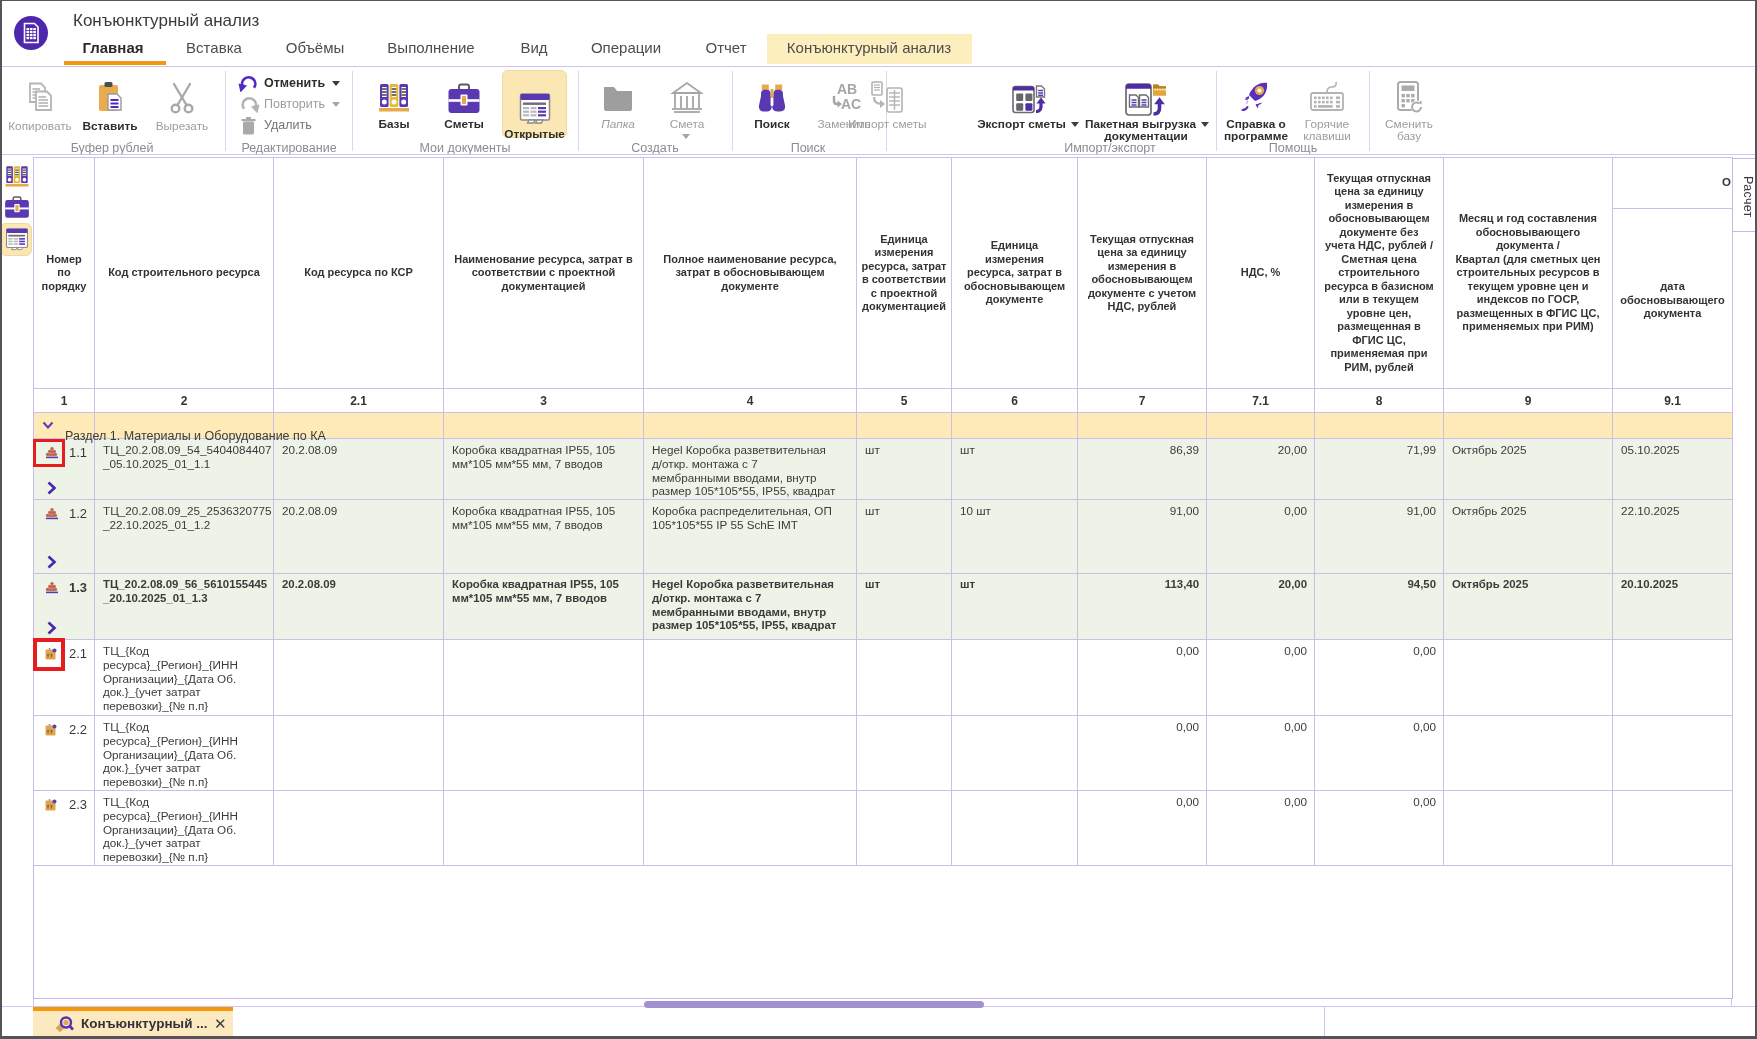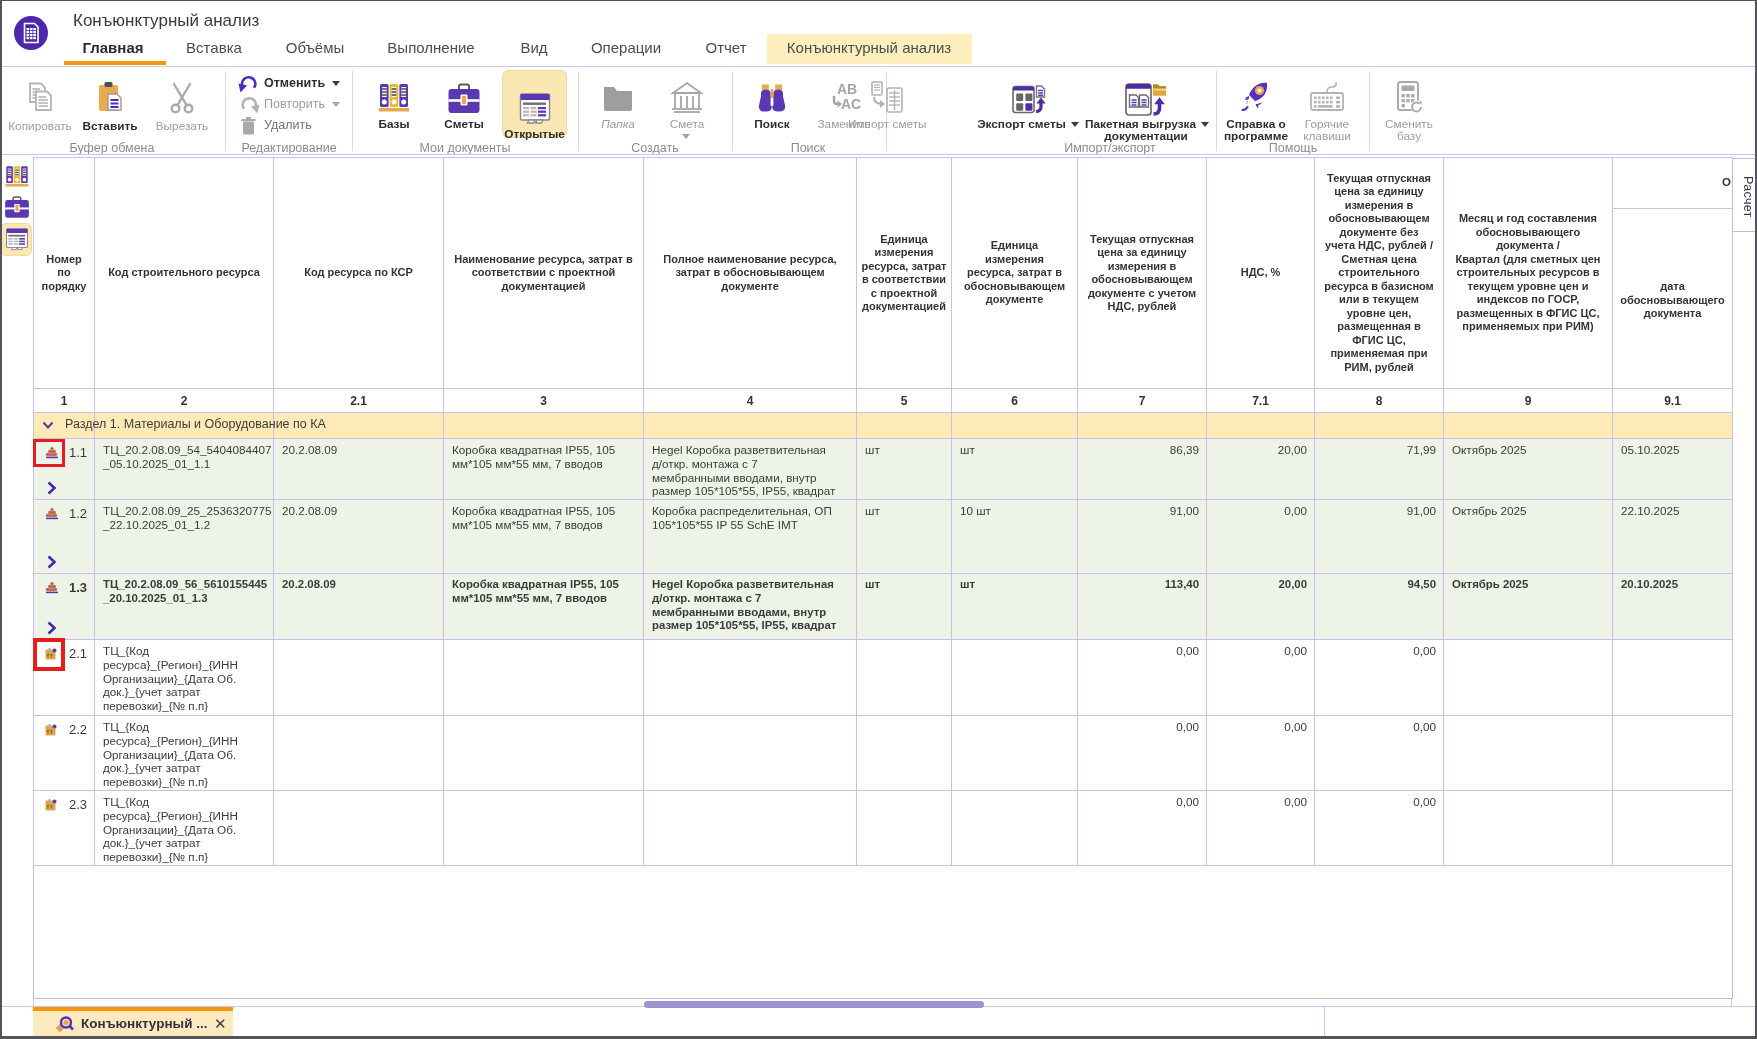--- a/index.html
+++ b/index.html
@@ -102,21 +102,21 @@
   <div class="hairline1"></div>
 
   <div class="rsep" style="left:225px;"></div>
   <div class="rsep" style="left:352px;"></div>
   <div class="rsep" style="left:578px;"></div>
   <div class="rsep" style="left:732px;"></div>
   <div class="rsep" style="left:886px;"></div>
   <div class="rsep" style="left:1216px;"></div>
   <div class="rsep" style="left:1369px;"></div>
 
-  <div class="glabel" style="left:112px;">Буфер обмена</div>
+  <div class="glabel" style="left:112px;">Буфер рублей</div>
   <div class="glabel" style="left:289px;">Редактирование</div>
   <div class="glabel" style="left:465px;">Мои документы</div>
   <div class="glabel" style="left:655px;">Создать</div>
   <div class="glabel" style="left:808px;">Поиск</div>
   <div class="glabel" style="left:1110px;">Импорт/экспорт</div>
   <div class="glabel" style="left:1293px;">Помощь</div>
 
   <div class="rbtn" style="left:0px;width:80px;">
     <svg width="36" height="38" viewBox="0 0 36 38">
       <g fill="#fff" stroke="#b5b5b5" stroke-width="1.8">
@@ -503,21 +503,21 @@
         <rect x="21" y="22.2" width="8" height="2.2"></rect>
       </g>
     <path d="M12 28 h6 l-1.5 3 h-6 z M20 28 h6 l-1.5 3 h-6 z" fill="#fff" stroke="#8a8a8a" stroke-width="1.3"></path>
   </svg>
 
   <div id="tframe">
   <div style="position:absolute;left:0;top:256px;width:640px;height:25px;z-index:5;">
     <svg style="position:absolute;left:8px;top:7px;" width="12" height="9" viewBox="0 0 12 9">
           <path d="M1.5 1.5 L6 6.5 L10.5 1.5" fill="none" stroke="#5a38b2" stroke-width="2"></path>
         </svg>
-    <span style="position:absolute;left:31px;top:3px;font-size:12.5px;color:#3c3c3c;white-space:nowrap;">Раздел 1. Материалы и Оборудование по КА</span>
+    <span style="position:absolute;left:31px;top:15px;font-size:12.5px;color:#3c3c3c;white-space:nowrap;">Раздел 1. Материалы и Оборудование по КА</span>
   </div>
   <table class="grid">
     <colgroup>
       <col style="width:61px">
           <col style="width:179px">
           <col style="width:170px">
           <col style="width:200px">
           <col style="width:213px">
           <col style="width:95px">
           <col style="width:126px">

